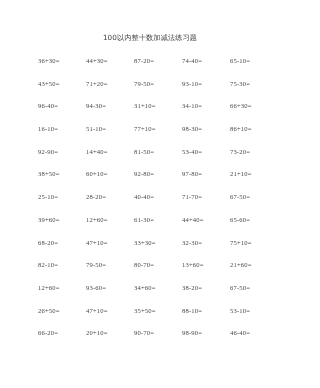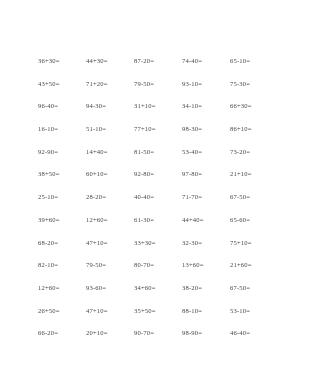--- a/index.html
+++ b/index.html
@@ -60,20 +60,21 @@
     text-align: left;
     padding-left: 8px;
     box-sizing: border-box;
   }
 </style>
 </head>
 <body>
 
 <div class="page">
 
+  <div class="worksheet-title">100以内整十数加减法练习题</div>
 
   <div class="problem-grid">
       <div class="problem-row">
         <div class="problem-cell">36+30=</div>
         <div class="problem-cell">44+30=</div>
         <div class="problem-cell">87-20=</div>
         <div class="problem-cell">74-40=</div>
         <div class="problem-cell">65-10=</div>
       </div>
       <div class="problem-row">

